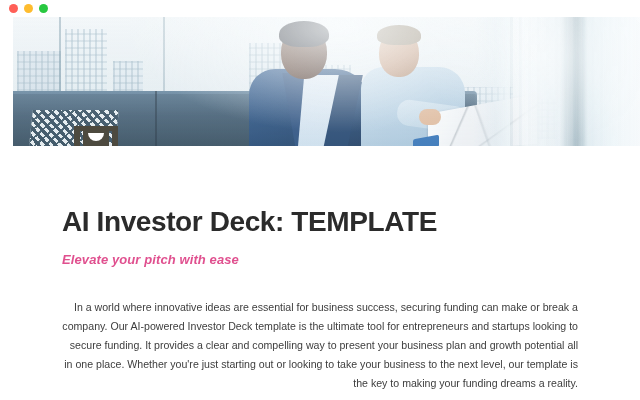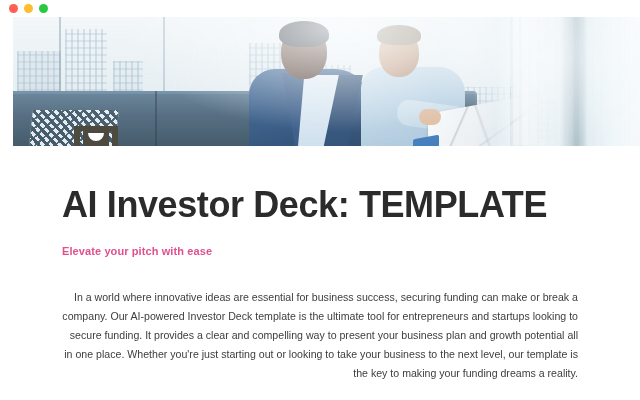--- a/index.html
+++ b/index.html
@@ -300,32 +300,33 @@
   #doc {
     position: absolute;
     top: 146px; left: 0;
     width: 640px;
     height: 254px;
     background: #ffffff;
     padding: 0 62px;
   }
 
   #page-title {
-    margin-top: 39px;
-    font-size: 36px;
+    margin-top: 61px;
+    font-size: 28px;
     font-weight: 700;
     letter-spacing: -0.4px;
     color: #2b2b2b;
     line-height: 1.1;
     white-space: nowrap;
   }
 
   #page-subtitle {
-    margin-top: 20px;
-    font-size: 11px;
+    margin-top: 14px;
+    font-size: 13px;
+    font-style: italic;
     font-weight: 600;
     color: #e0508f;
     letter-spacing: .1px;
   }
 
   #intro-paragraph {
     margin-top: 31px;
     font-size: 10.6px;
     line-height: 19px;
     color: #3d3d3d;

